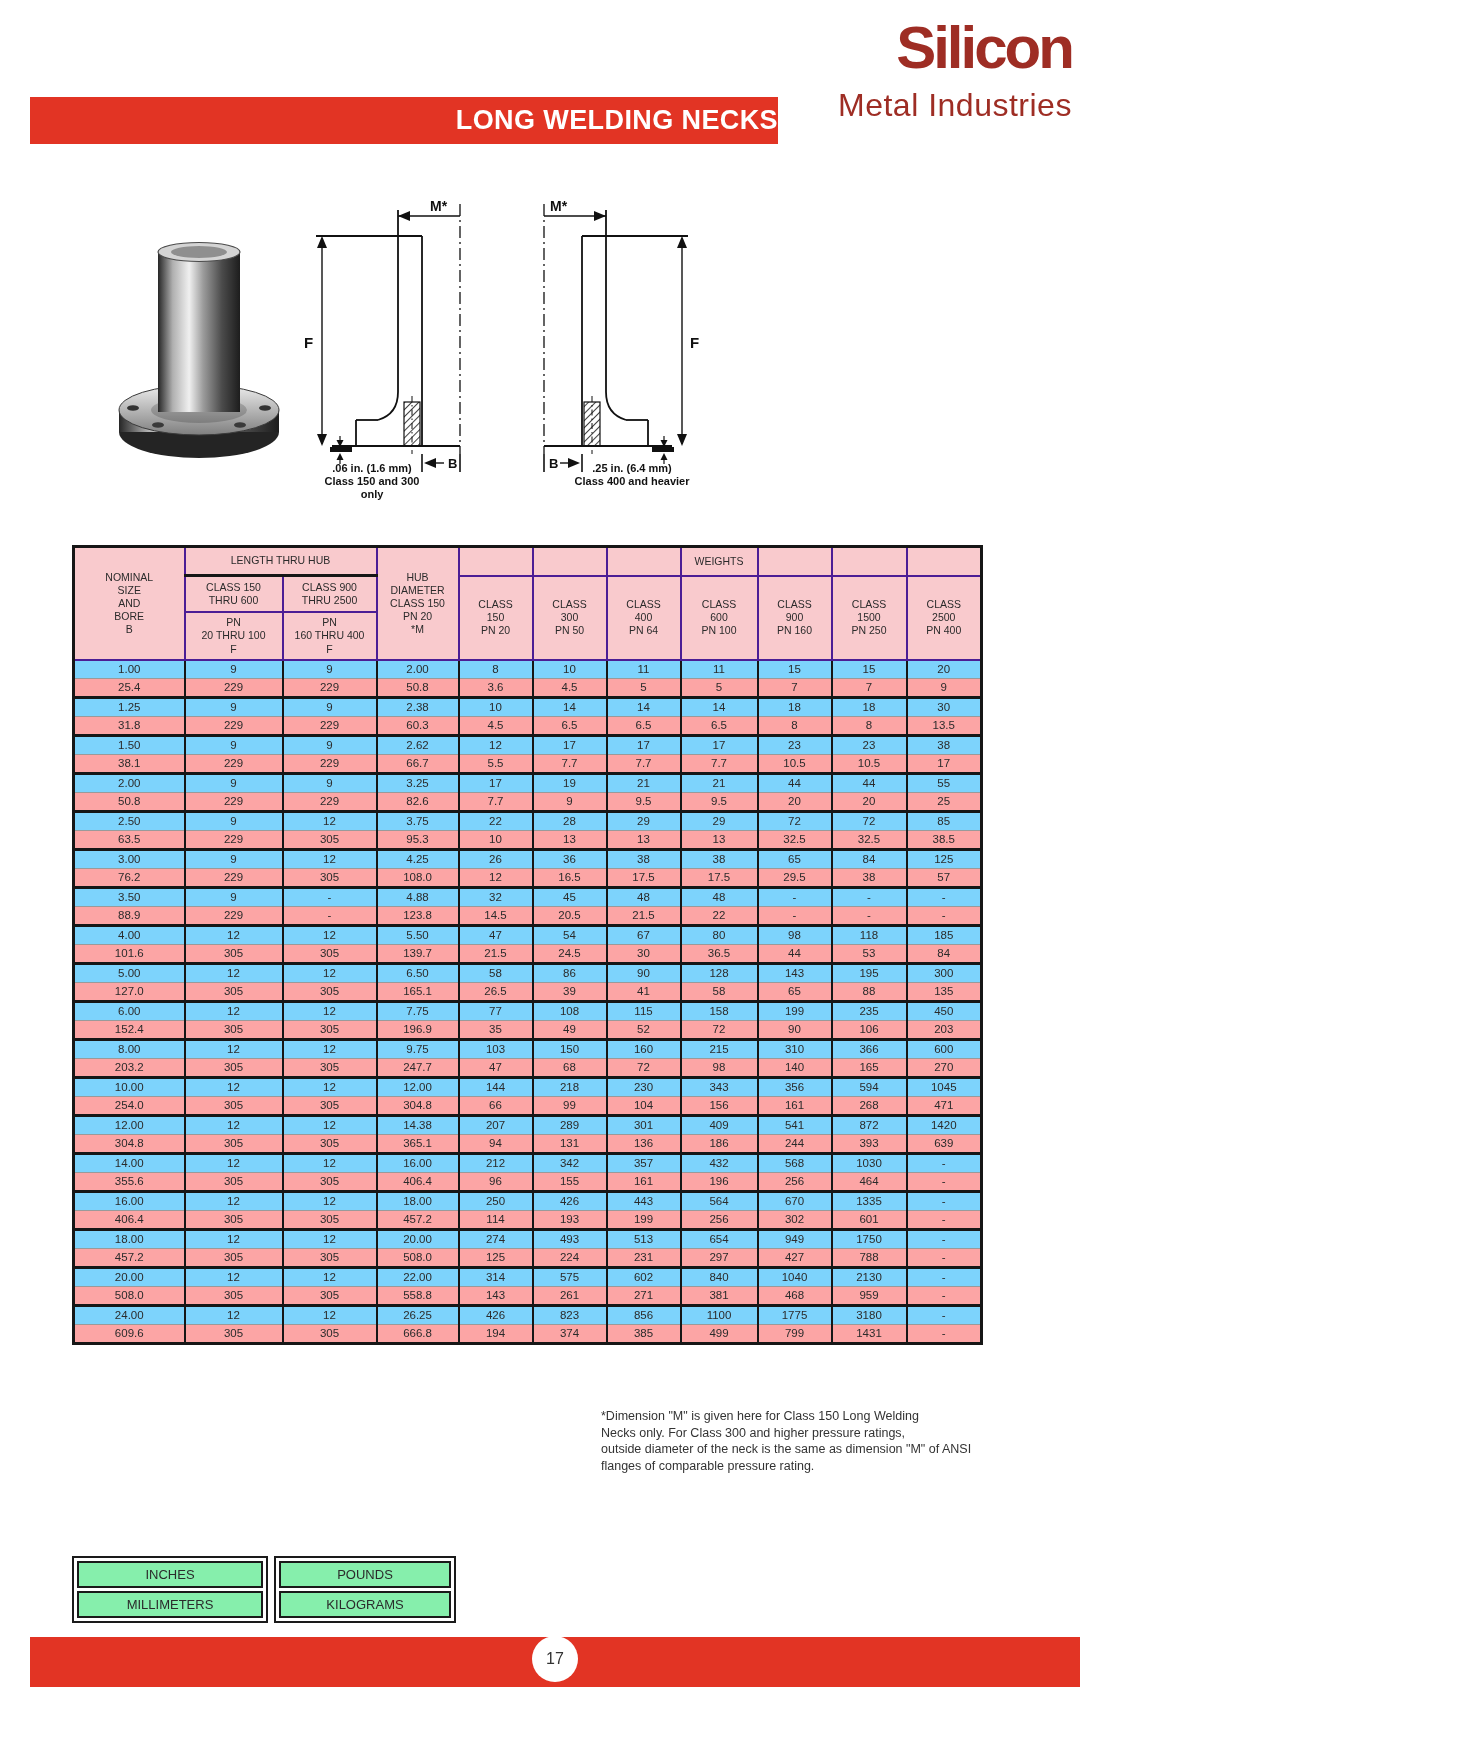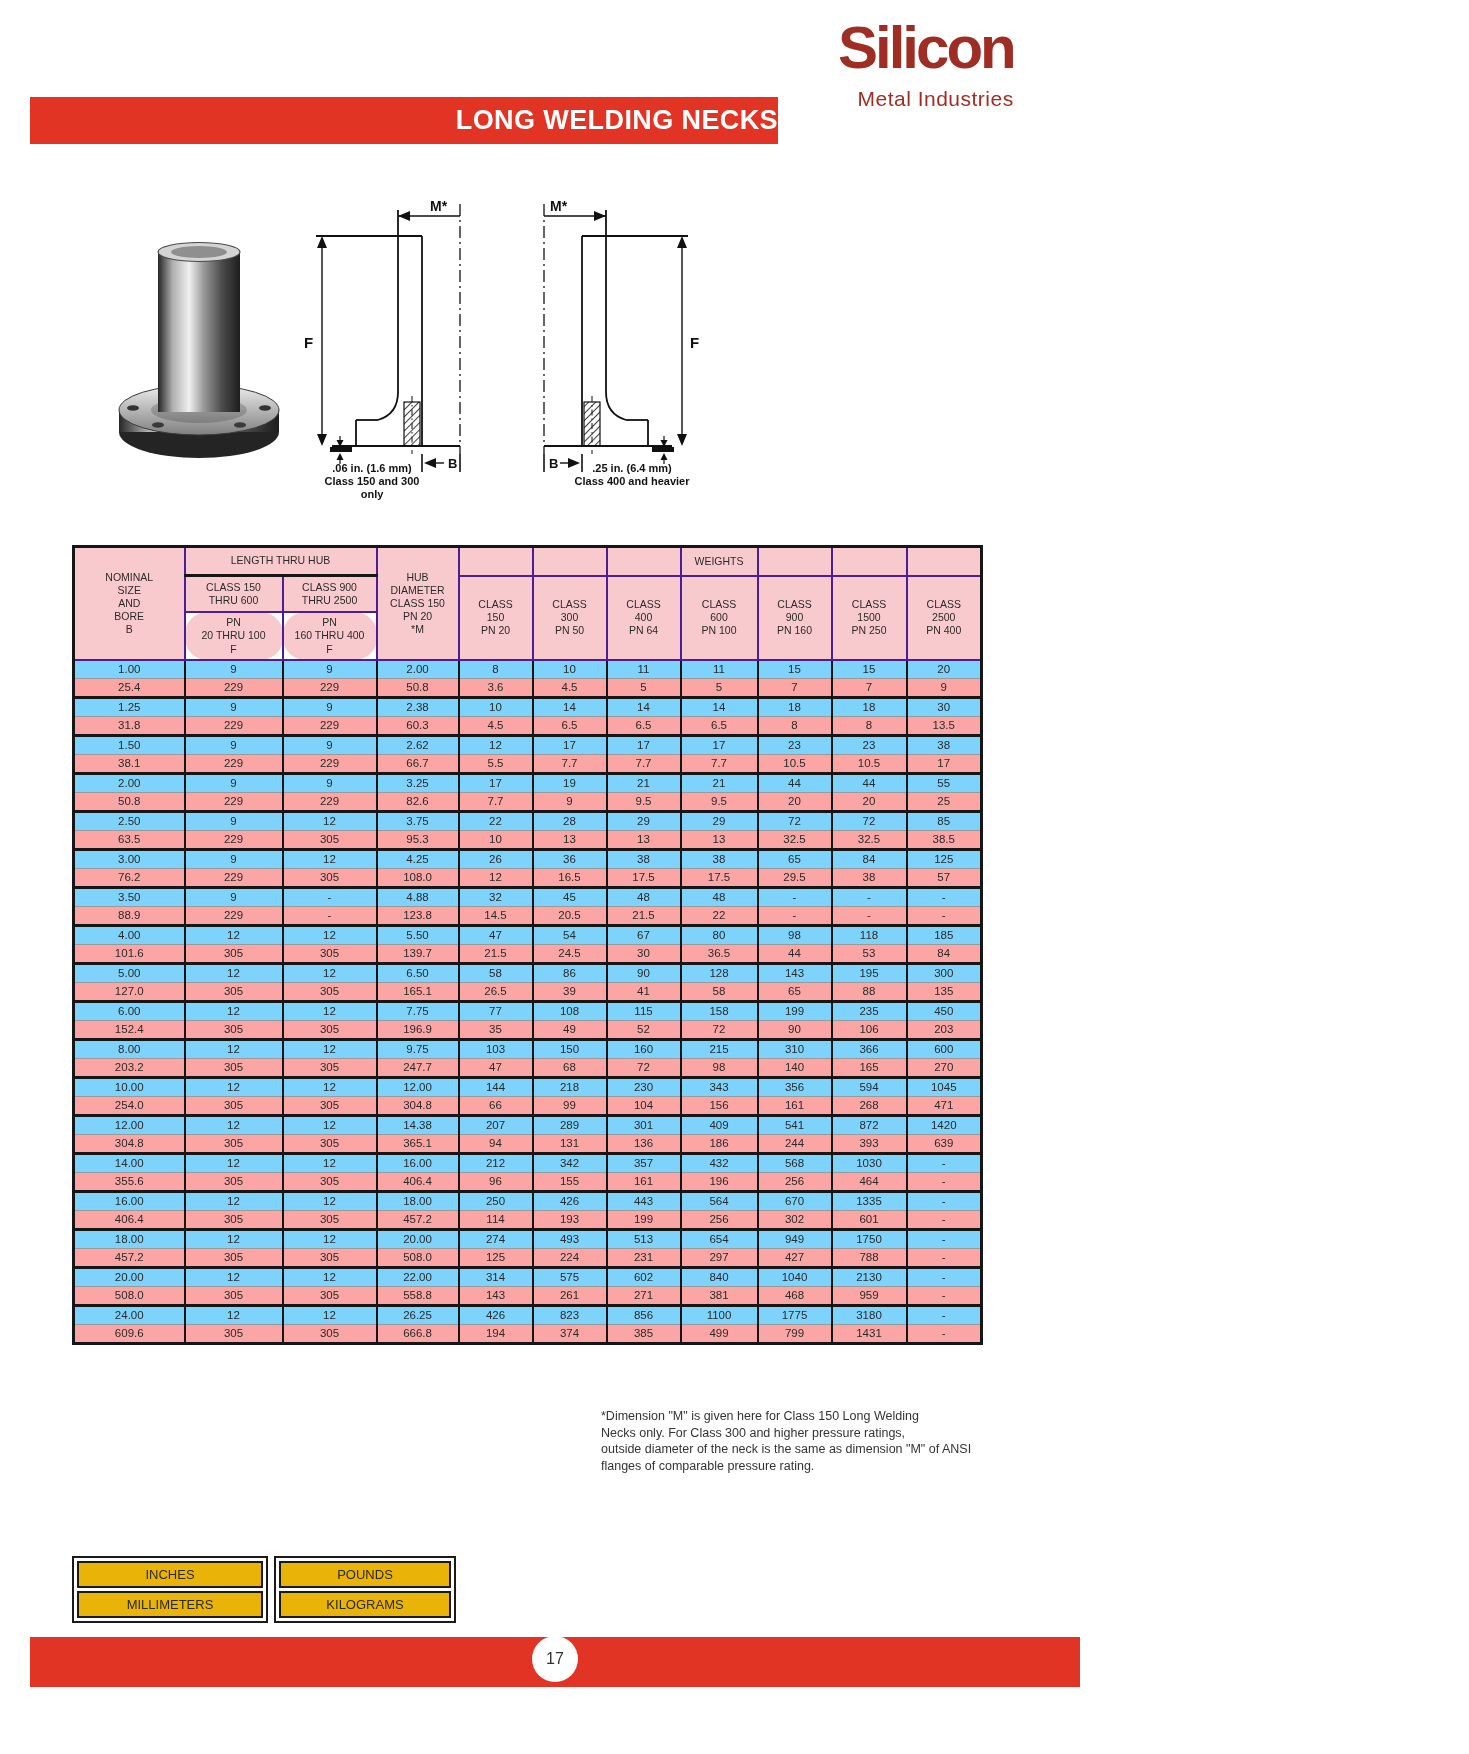--- a/index.html
+++ b/index.html
@@ -15,21 +15,21 @@
   .brand{
     position:absolute; left:838px; top:8px; height:88px;
     display:flex; align-items:flex-end; gap:12px;flex-direction:column;
   }
   .brand .s-mark{width:98px;height:86px;}
   .brand-name{
     font-size:60px; font-weight:bold; letter-spacing:-3px;
     color:#9e2d24; line-height:0.92;
   }
   .brand-tagline{
-    font-size:21px; font-weight:500; letter-spacing:0.5px;
+    font-size:32px; font-weight:500; letter-spacing:0.5px;
     color:#9e2d24; margin-bottom:7px;
   }
   
   .title-bar{
     position:absolute; left:30px; top:97px; width:748px; height:47px;
     background:#e23424; color:#ffffff;
     font-size:27px; font-weight:bold; letter-spacing:0.4px;
     line-height:47px; padding-left:36px; box-sizing:border-box;text-align:right;
   }
   
@@ -43,21 +43,21 @@
     border:3px solid #161616; background:#fff;
   }
   .lwn-table th{
     background:#f9cacd; border:2px solid #4c1d95;
     font-weight:normal; font-size:10.5px; line-height:1.25;
     white-space:pre-line; padding:2px 1px; color:#2b2b2b; text-align:center;
   }
   .lwn-table th.th-strip{height:22px;}
   .lwn-table th.th-class{height:76px;}
   .lwn-table th.th-sub1{height:30px;}
-  .lwn-table th.th-sub2{height:42px;border-radius:22px;}
+  .lwn-table th.th-sub2{height:42px;}
   .lwn-table th.lth{border-bottom:3px solid #161616;}
   .lwn-table td{
     border-left:2px solid #161616; border-right:2px solid #161616;
     font-size:11.5px; text-align:center; color:#2b2b2b;
     padding:0; height:17px; line-height:17px;
   }
   tr.row-in{background:#7dd3fc;}
   tr.row-in td{border-bottom:1px solid #9a9a9a;}
   tr.row-mm{background:#fca5a5;}
   tr.row-mm td{border-bottom:3px solid #161616;}
@@ -71,21 +71,21 @@
   
   .legend-box{
     position:absolute; top:1556px;
     border:2px solid #1a1a1a; padding:3px; box-sizing:border-box;
     display:flex; flex-direction:column; gap:3px; background:#fff;
   }
   .legend-box.lb1{left:72px; width:196px;}
   .legend-box.lb2{left:274px; width:182px;}
   .legend-cell{
     border:2px solid #1a1a1a; text-align:center;
-    font-size:13px; color:#2b2b2b; padding:4px 0; background:#eab308;
+    font-size:13px; color:#2b2b2b; padding:4px 0; background:#86efac;
   }
   
   .footer-bar{
     position:absolute; left:30px; top:1637px; width:1050px; height:50px;
     background:#e23424;
   }
   .page-badge{
     position:absolute; left:532px; top:1636px; width:46px; height:46px;
     background:#ffffff; border-radius:50%;
     font-size:16px; color:#333; text-align:center; line-height:46px;

